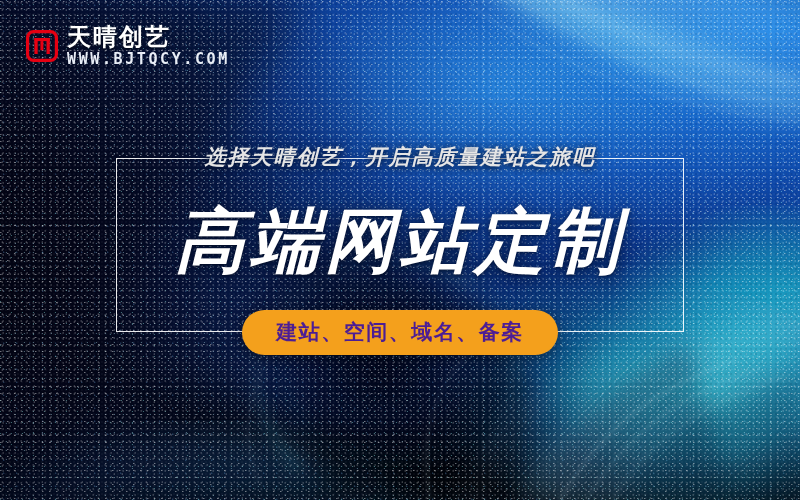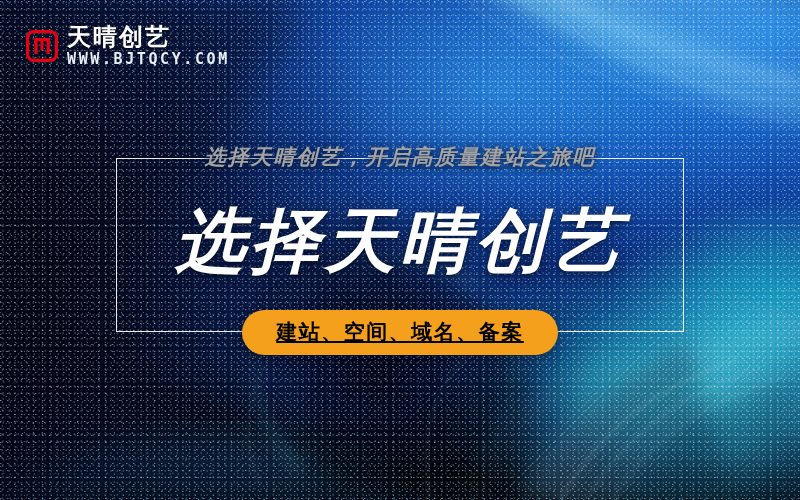--- a/index.html
+++ b/index.html
@@ -103,21 +103,21 @@
     border:1.6px solid rgba(255,255,255,.92);
     box-sizing:border-box;z-index:14;
   }
 
   
   .tagline{
     position:absolute;left:0;right:0;top:143px;text-align:center;z-index:20;
   }
   .tagline span{
     display:inline-block;
-    color:#a3a3a3;font-size:21px;font-weight:bold;font-style:italic;
+    color:#e5e5e5;font-size:21px;font-weight:bold;font-style:italic;
     letter-spacing:2px;
     padding:0 16px;
     background:transparent;
     text-shadow:0 0 10px rgba(6,30,80,.85),0 2px 6px rgba(0,0,0,.55);
   }
 
   
   .headline{
     position:absolute;left:0;right:0;top:206px;text-align:center;z-index:20;
   }
@@ -128,28 +128,27 @@
     text-shadow:0 3px 16px rgba(2,14,46,.75),0 1px 3px rgba(0,0,0,.5);
   }
 
   
   .pill-wrap{
     position:absolute;left:0;right:0;top:310px;text-align:center;z-index:22;
   }
   .pill{
     display:inline-block;
     background:#f4a01c;
-    color:#000000;
+    color:#4c1d95;
     font-size:21px;font-weight:bold;letter-spacing:1.5px;
     padding:10px 34px 11px;
     border-radius:26px;
     box-shadow:0 3px 12px rgba(0,0,0,.32);
     line-height:1.12;
     cursor:pointer;
-    text-decoration:underline;
   }
 </style>
 </head>
 <body>
 
 <div class="banner">
 
   <div class="bg-base"></div>
   <div class="bg-glow-blue"></div>
   <div class="bg-glow-teal"></div>
@@ -276,20 +275,20 @@
     </div>
   </div>
 
   <div class="frame"></div>
 
   <div class="tagline">
     <span>选择天晴创艺，开启高质量建站之旅吧</span>
   </div>
 
   <div class="headline">
-    <span>选择天晴创艺</span>
+    <span>高端网站定制</span>
   </div>
 
   <div class="pill-wrap">
     <span class="pill">建站、空间、域名、备案</span>
   </div>
 
 </div>
 
 </body></html>

